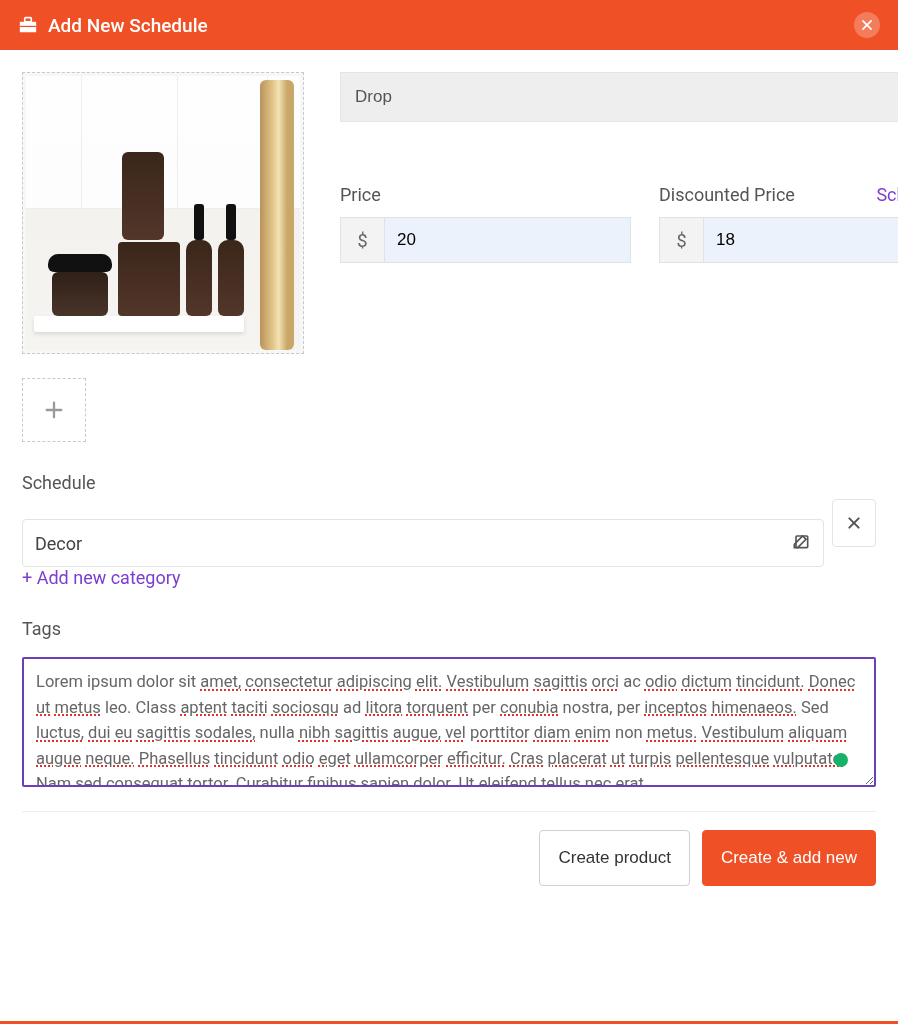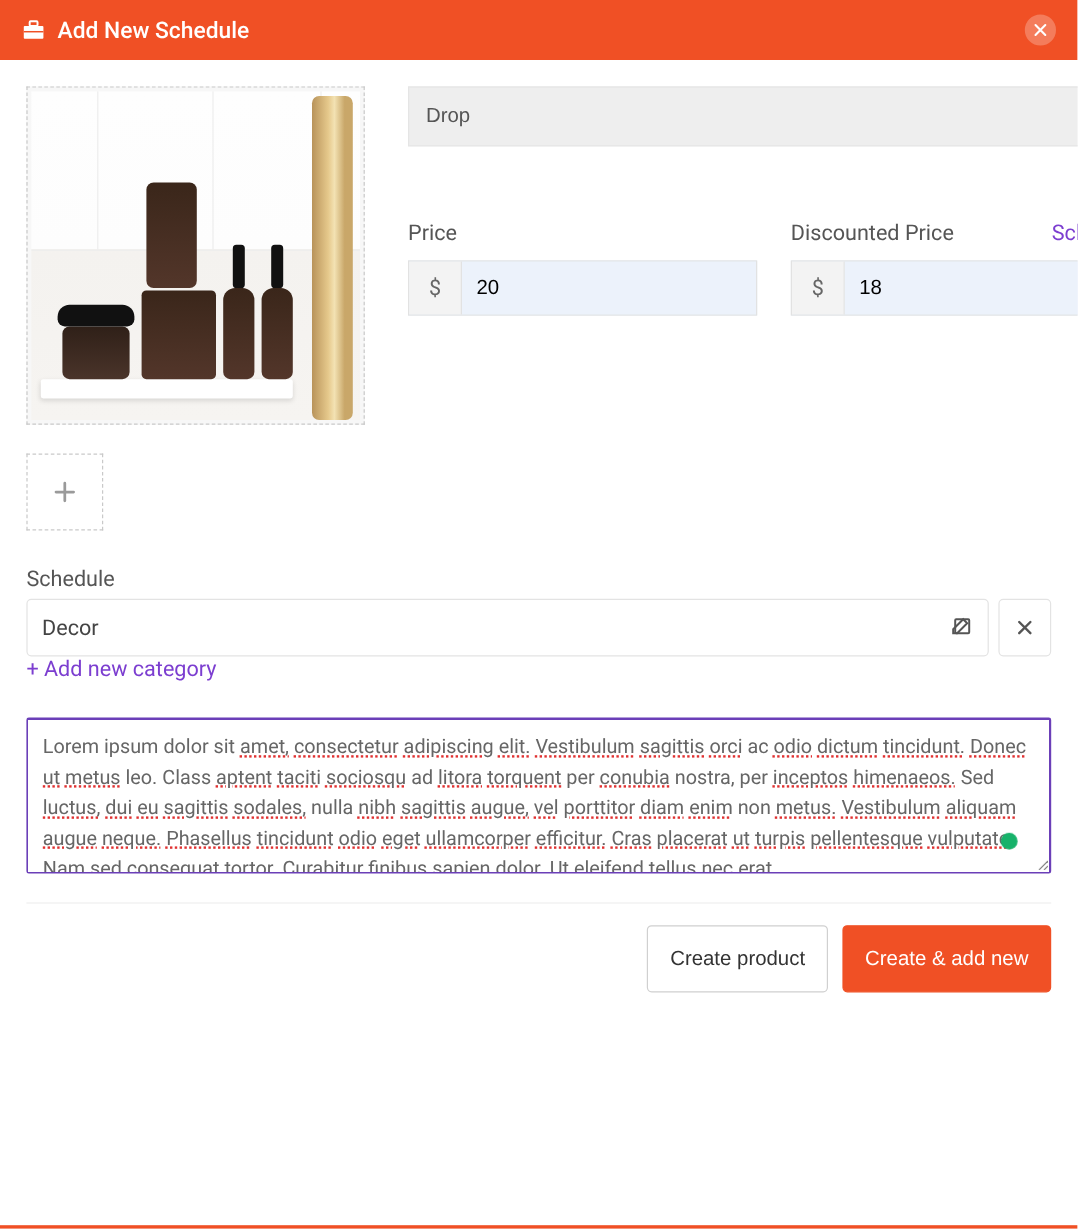--- a/index.html
+++ b/index.html
@@ -110,21 +110,21 @@
     flex:1; border:none; background:#ecf2fb; padding:0 12px; font-size:17px; color:#000000;
   }
 
   .section { margin-top: 30px; }
   .section .label { margin-bottom: 6px; display:block; }
 
   .cat-row { display:flex; gap:8px; }
   .cat-display {
     flex:1; height:48px; border:1px solid #e3e3e3; border-radius:4px;
     display:flex; align-items:center; justify-content:space-between;
-    padding:0 12px; color:#444; font-size:18px; background:#fff;
+    padding:0 12px; color:#444; font-size:18px; background:#fff;margin-top:20px;
   }
   .cat-edit { color:#666; cursor:pointer; }
   .cat-remove {
     width:44px; height:48px; border:1px solid #e3e3e3; border-radius:4px;
     display:flex; align-items:center; justify-content:center; color:#666; cursor:pointer;
     background:#fff;
   }
   .add-cat-link { color:#7c3ed0; font-size:18px; display:inline-block; cursor:pointer; }
 
   .tags-input {
@@ -251,20 +251,21 @@
       <div class="cat-remove">
         <svg width="16" height="16" viewBox="0 0 24 24">
             <path d="M5 5 L19 19 M19 5 L5 19" stroke="#555" stroke-width="3" stroke-linecap="round"></path>
           </svg>
       </div>
     </div>
     <span class="add-cat-link">+ Add new category</span>
   </div>
 
   <div class="section">
+    <span class="label">Tags</span>
   </div>
 
   <div class="desc-wrap desc-container">
     <div class="desc" contenteditable="true" spellcheck="false" id="desc-area" style="">Lorem ipsum dolor sit <span class="spell">amet,</span> <span class="spell">consectetur</span> <span class="spell">adipiscing</span> <span class="spell">elit.</span> <span class="spell">Vestibulum</span> <span class="spell">sagittis</span> <span class="spell">orci</span> ac <span class="spell">odio</span> <span class="spell">dictum</span> <span class="spell">tincidunt.</span> <span class="spell">Donec</span> <span class="spell">ut</span> <span class="spell">metus</span> leo. Class <span class="spell">aptent</span> <span class="spell">taciti</span> <span class="spell">sociosqu</span> ad <span class="spell">litora</span> <span class="spell">torquent</span> per <span class="spell">conubia</span> nostra, per <span class="spell">inceptos</span> <span class="spell">himenaeos.</span> Sed <span class="spell">luctus,</span> <span class="spell">dui</span> <span class="spell">eu</span> <span class="spell">sagittis</span> <span class="spell">sodales,</span> nulla <span class="spell">nibh</span> <span class="spell">sagittis</span> <span class="spell">augue,</span> <span class="spell">vel</span> <span class="spell">porttitor</span> <span class="spell">diam</span> <span class="spell">enim</span> non <span class="spell">metus.</span> <span class="spell">Vestibulum</span> <span class="spell">aliquam</span> <span class="spell">augue</span> <span class="spell">neque.</span> <span class="spell">Phasellus</span> <span class="spell">tincidunt</span> <span class="spell">odio</span> <span class="spell">eget</span> <span class="spell">ullamcorper</span> <span class="spell">efficitur.</span> <span class="spell">Cras</span> <span class="spell">placerat</span> <span class="spell">ut</span> <span class="spell">turpis</span> <span class="spell">pellentesque</span> <span class="spell">vulputate.</span> <span class="spell">Nam</span> sed <span class="spell">consequat</span> <span class="spell">tortor.</span> <span class="spell">Curabitur</span> <span class="spell">finibus</span> <span class="spell">sapien</span> dolor. <span class="spell">Ut</span> <span class="spell">eleifend</span> <span class="spell">tellus</span> <span class="spell">nec</span> <span class="spell">erat</span></div>
     <div class="grm"></div>
   </div>
 
   <div class="footer">
     <button class="btn btn-secondary">Create product</button>
     <button class="btn btn-primary">Create &amp; add new</button>

